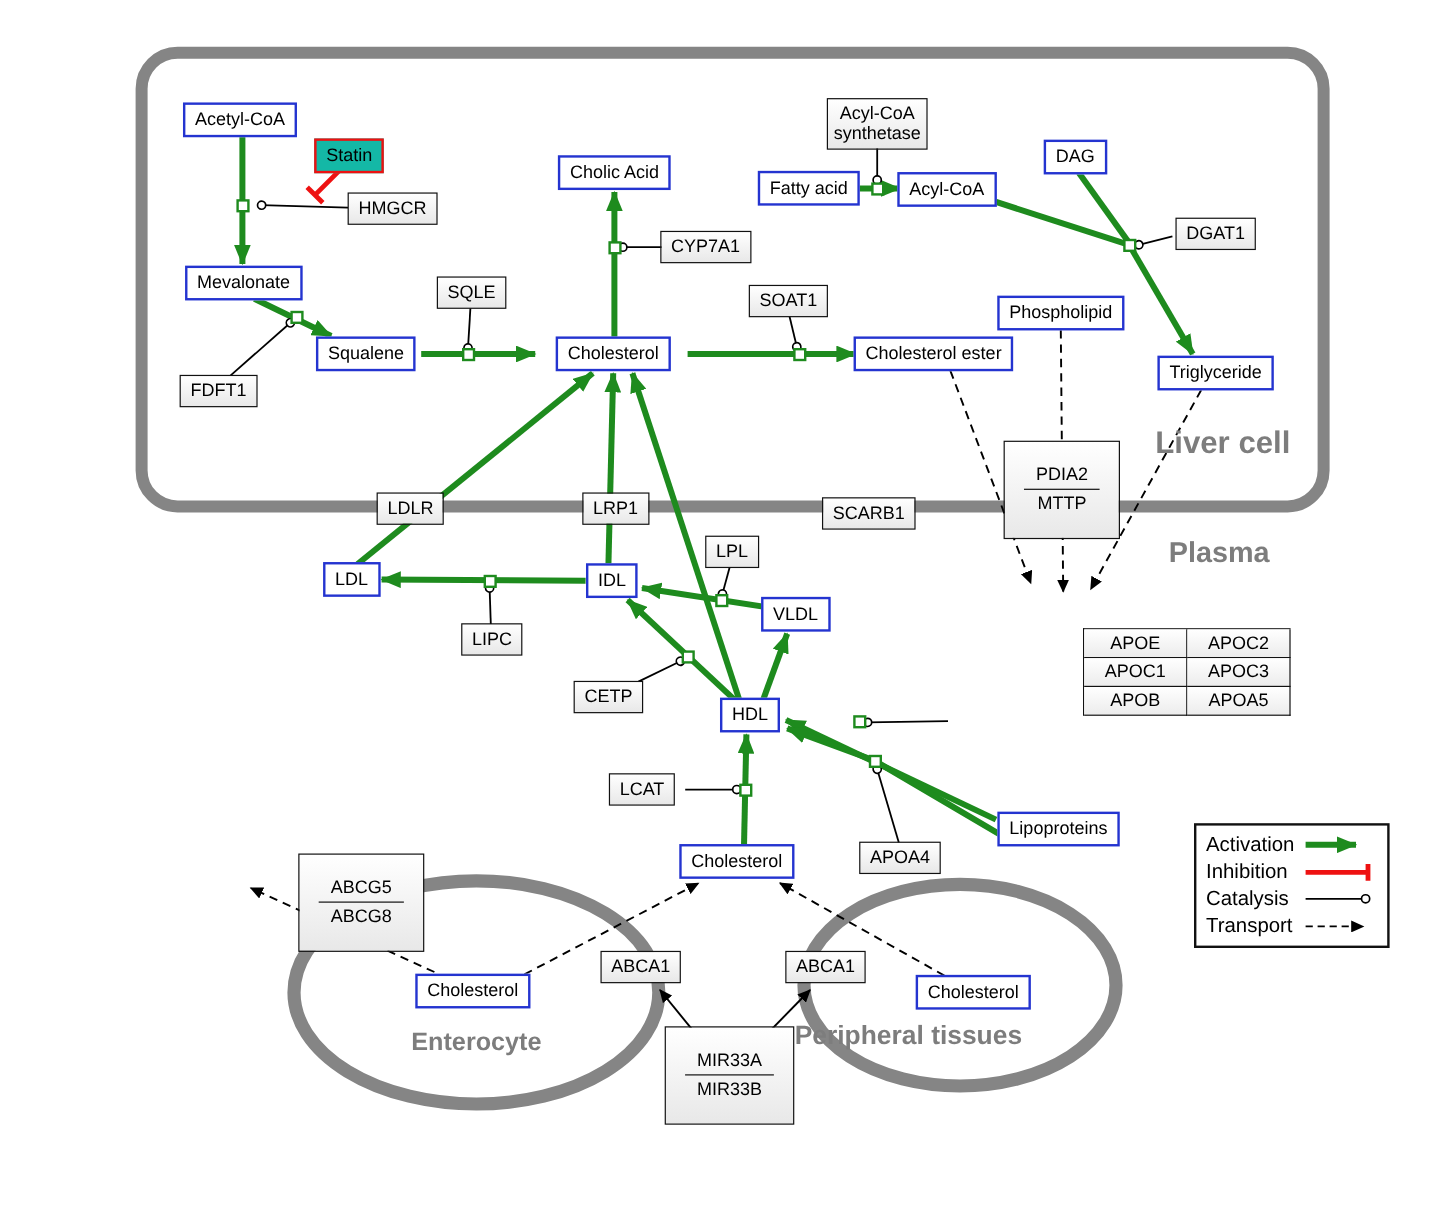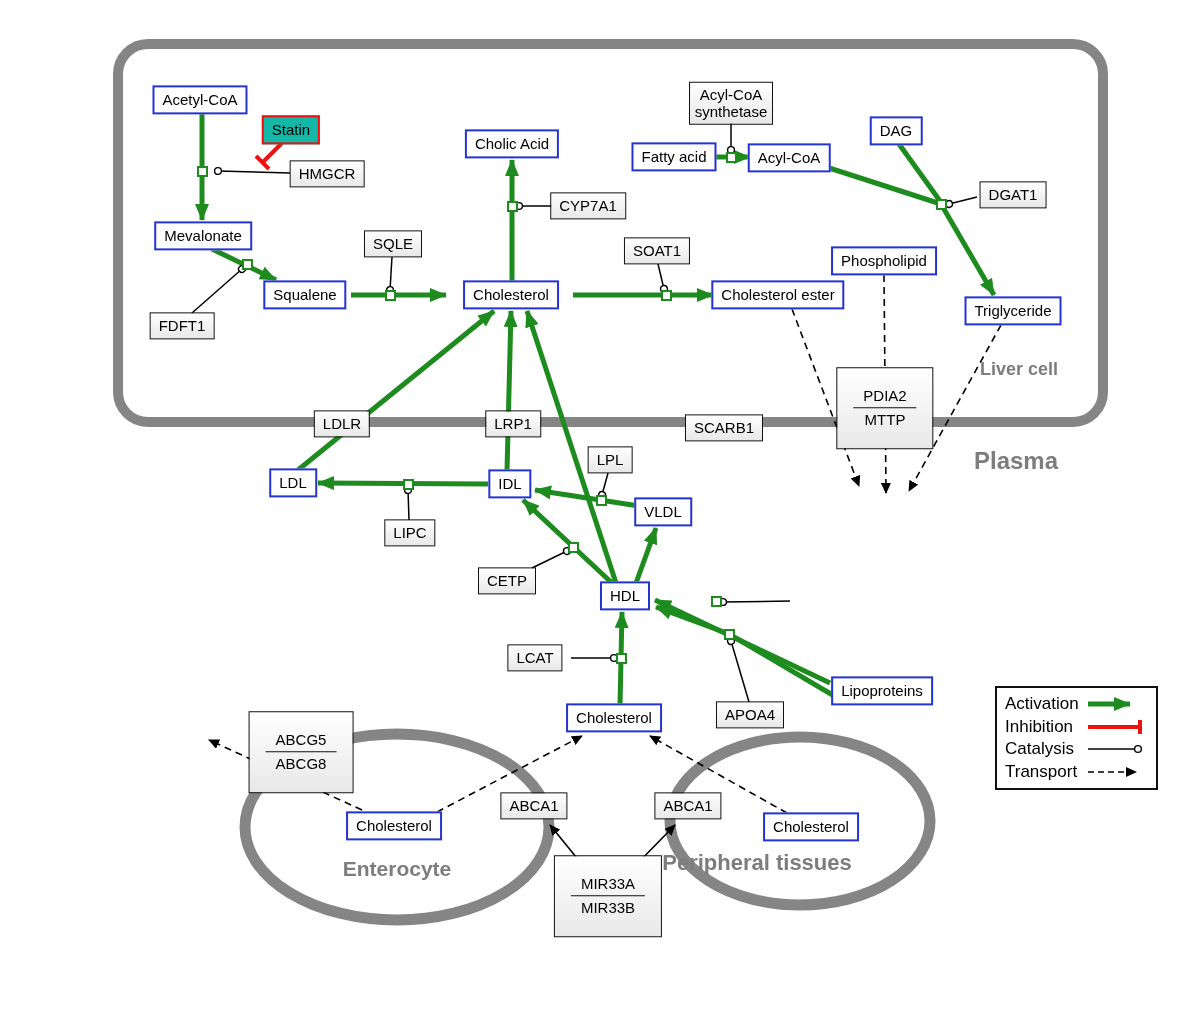--- a/index.html
+++ b/index.html
@@ -137,21 +137,21 @@
       <rect x="937" y="200" width="9" height="9"></rect>
       <rect x="404" y="480" width="9" height="9"></rect>
       <rect x="597" y="496" width="9" height="9"></rect>
       <rect x="569" y="543" width="9" height="9"></rect>
       <rect x="712" y="597" width="9" height="9"></rect>
       <rect x="725" y="630" width="9" height="9"></rect>
       <rect x="617" y="654" width="9" height="9"></rect>
     </g>
   </svg>
 
-  <div class="region-label" style="left:1019px; top:369px; font-size:18px">Liver cell</div>
+  <div class="region-label" style="left:1019px; top:369px; font-size:26px">Liver cell</div>
   <div class="region-label" style="left:1016px; top:461px; font-size:24px">Plasma</div>
   <div class="region-label" style="left:397px; top:869px; font-size:21px">Enterocyte</div>
   <div class="region-label" style="left:757px; top:863px; font-size:22px">Peripheral tissues</div>
 
   <div class="node met" style="left:200px; top:100px">Acetyl-CoA</div>
   <div class="node met" style="left:203px; top:236px">Mevalonate</div>
   <div class="node met" style="left:305px; top:295px">Squalene</div>
   <div class="node met" style="left:512px; top:144px">Cholic Acid</div>
   <div class="node met" style="left:511px; top:295px">Cholesterol</div>
   <div class="node met" style="left:674px; top:157px">Fatty acid</div>
@@ -200,20 +200,28 @@
   </div>
 
   <div class="node enz" style="left:534px; top:806px">ABCA1</div>
   <div class="node enz" style="left:688px; top:806px">ABCA1</div>
 
   <div class="node enz stack" style="left:608px; top:896px">
     <div class="row">MIR33A</div>
     <div class="row">MIR33B</div>
   </div>
 
+  <div class="apo-table" style="left:989px; top:560px">
+    <div class="cell">APOE</div>
+    <div class="cell">APOC2</div>
+    <div class="cell">APOC1</div>
+    <div class="cell">APOC3</div>
+    <div class="cell">APOB</div>
+    <div class="cell">APOA5</div>
+  </div>
 
   <div class="legend">
     <div class="lrow">
       <span class="ltext">Activation</span>
       <svg width="64" height="16">
         <line x1="4" y1="8" x2="46" y2="8" stroke="#1e8b1e" stroke-width="5" marker-end="url(#ahg)"></line>
       </svg>
     </div>
     <div class="lrow">
       <span class="ltext">Inhibition</span>

